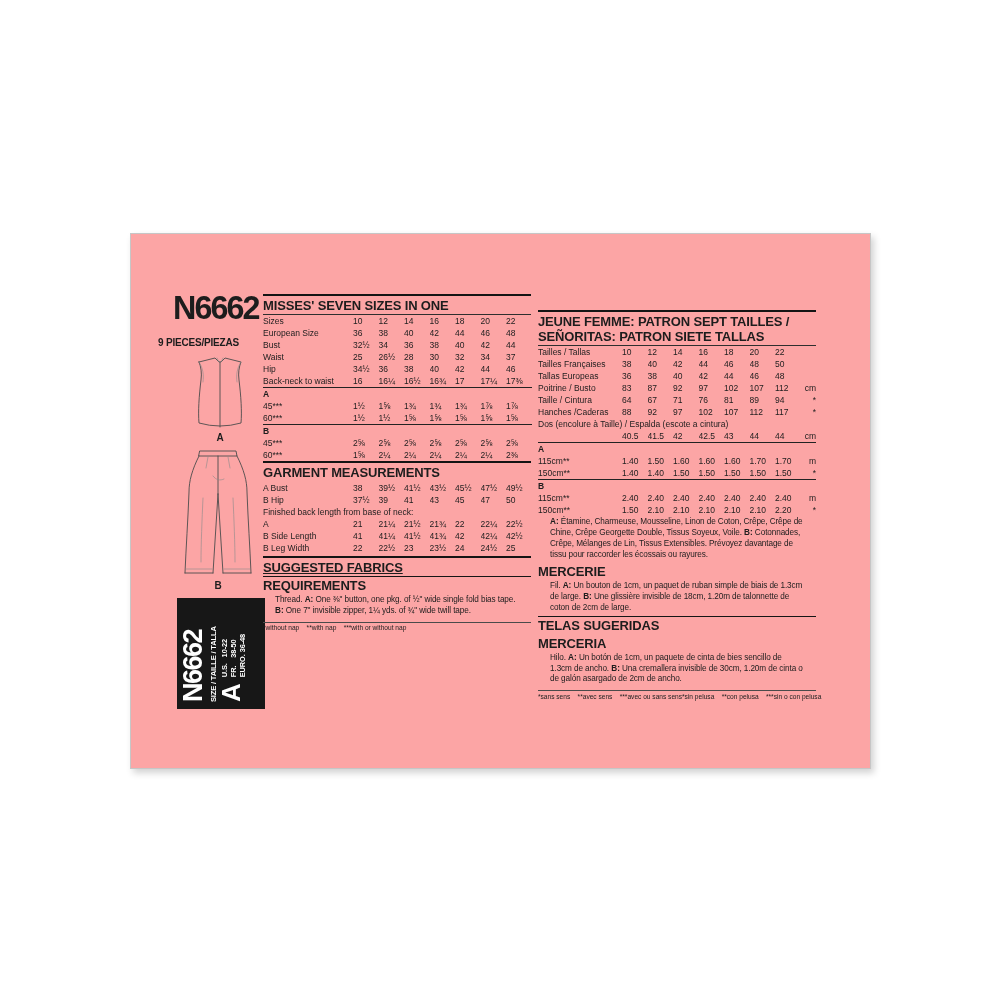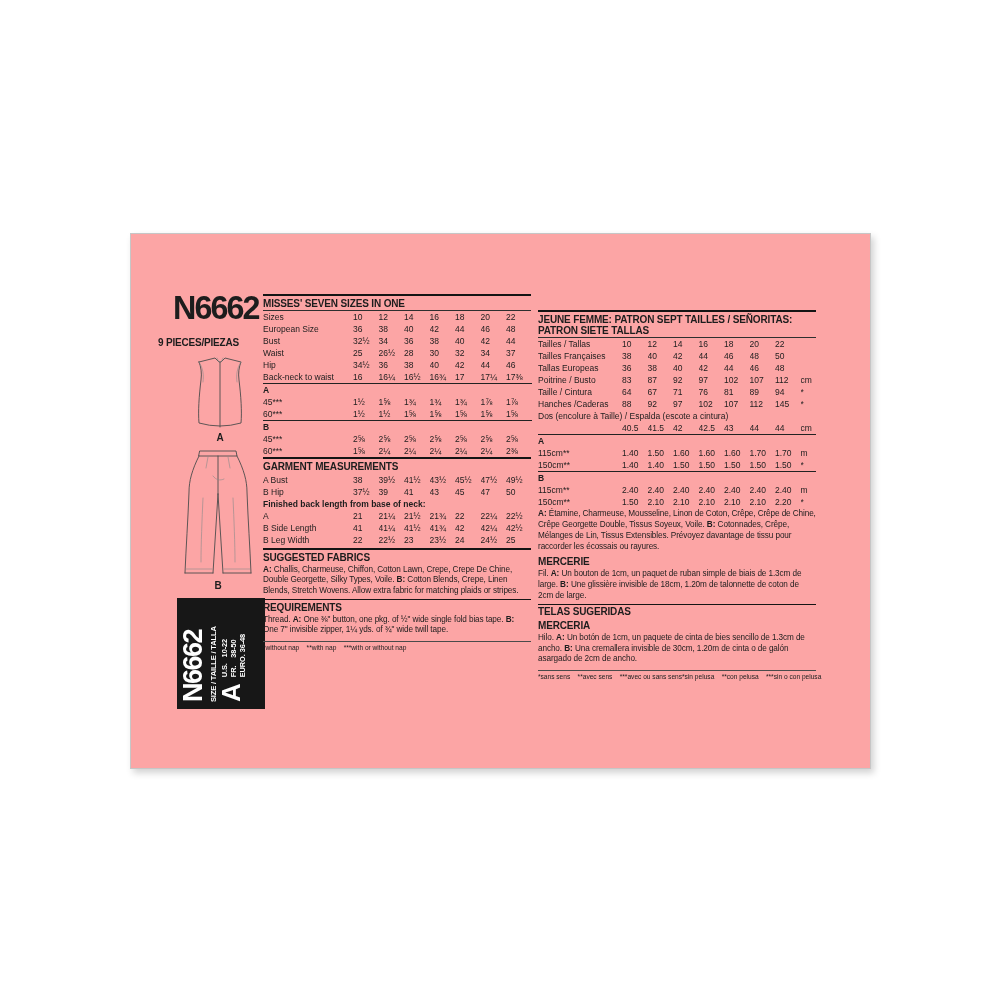--- a/index.html
+++ b/index.html
@@ -19,35 +19,35 @@
                   color:#fff;box-sizing:border-box;padding:3px 6px 3px 7px;}
   .sb-sku{font-size:27px;font-weight:700;letter-spacing:-1.5px;line-height:1.02;}
   .sb-words{font-size:7.6px;font-weight:700;letter-spacing:-.2px;margin-top:1px;}
   .sb-row{display:flex;align-items:flex-start;margin-top:2px;}
   .sb-letter{font-size:26px;font-weight:700;line-height:.9;margin-right:6px;}
   .sb-lines{font-size:7.4px;font-weight:700;line-height:1.25;letter-spacing:-.1px;white-space:pre;}
   
   .col{position:absolute;}
   #left-col{left:132px;top:60px;width:268px;}
   #right-col{left:407px;top:76px;width:278px;}
-  .tbl-title{font-size:10px;font-weight:700;letter-spacing:-.15px;border-top:2px solid #141414;border-bottom:1px solid #2e2e2e;
+  .tbl-title{font-size:13px;font-weight:700;letter-spacing:-.15px;border-top:2px solid #141414;border-bottom:1px solid #2e2e2e;
              padding:1.5px 0 1px;margin:0;}
   .tbl-title.no-bottom{border-bottom:none;}
   .tbl-title.mid{border-top:1.5px solid #141414;}
   table{width:100%;border-collapse:collapse;table-layout:fixed;}
   td{font-size:8.5px;line-height:1.42;padding:0;vertical-align:bottom;overflow:hidden;white-space:nowrap;}
   td.lbl{width:90px;text-align:left;}
   #right-col td.lbl{width:84px;}
   td.val{width:25.5px;text-align:left;}
-  td.unit{width:auto;text-align:left;margin-top:8px;}
+  td.unit{width:auto;text-align:right;margin-top:8px;}
   td.sec{font-weight:700;border-top:1.4px solid #222;}
-  td.notelbl{font-weight:700;}
+  td.notelbl{font-weight:400;}
   td.subnote{font-weight:400;}
   table.rule-end tr:first-child td{padding-top:1px;}
-  .para{font-size:8.2px;line-height:1.32;margin:1px 0 2px;letter-spacing:-.1px;}
+  .para{font-size:8.2px;line-height:1.32;margin:1px 12px 2px;letter-spacing:-.1px;}
   .para b{letter-spacing:0;}
   .footnote{border-top:1px solid #4a4a4a;font-size:6.6px;padding-top:1.5px;margin-top:5px;white-space:pre-wrap;display:flex;justify-content:space-between;}
   .footnote span{white-space:pre;}
 </style>
 </head>
 <body>
 
 <div class="page">
 
   <div class="sku-title">N6662</div>
@@ -276,22 +276,21 @@
             <td class="val">23</td>
             <td class="val">23½</td>
             <td class="val">24</td>
             <td class="val">24½</td>
             <td class="val">25</td>
             <td class="unit">*</td>
           </tr>
         </tbody>
       </table>
 
-    <h3 class="tbl-title no-bottom" style="margin-top:2px;">SUGGESTED FABRICS</h3>
-    <p class="para"><b>A:</b> Challis, Charmeuse, Chiffon, Cotton Lawn, Crepe, Crepe De Chine, Double Georgette, Silky Types, Voile. <b>B:</b> Cotton Blends, Crepe, Linen Blends, Stretch Wovens. Allow extra fabric for matching plaids or stripes.</p>
+    <h3 class="tbl-title no-bottom" style="margin-top:2px;text-decoration:underline;">SUGGESTED FABRICS</h3>
 
     <h3 class="tbl-title no-bottom mid">REQUIREMENTS</h3>
     <p class="para">Thread. <b>A:</b> One ⅜" button, one pkg. of ½" wide single fold bias tape. <b>B:</b> One 7" invisible zipper, 1¼ yds. of ¾" wide twill tape.</p>
 
     <div class="footnote">
       <span>*without nap    **with nap    ***with or without nap</span>
       <span></span>
     </div>
   </div>
 
@@ -355,21 +354,21 @@
             <td class="unit">*</td>
           </tr>
           <tr>
             <td class="lbl">Hanches /Caderas</td>
             <td class="val">88</td>
             <td class="val">92</td>
             <td class="val">97</td>
             <td class="val">102</td>
             <td class="val">107</td>
             <td class="val">112</td>
-            <td class="val">145</td>
+            <td class="val">117</td>
             <td class="unit">*</td>
           </tr>
           <tr>
             <td colspan="9" class="subnote">Dos (encolure à Taille) / Espalda (escote a cintura)</td>
           </tr>
           <tr>
             <td class="lbl"></td>
             <td class="val">40.5</td>
             <td class="val">41.5</td>
             <td class="val">42</td>

